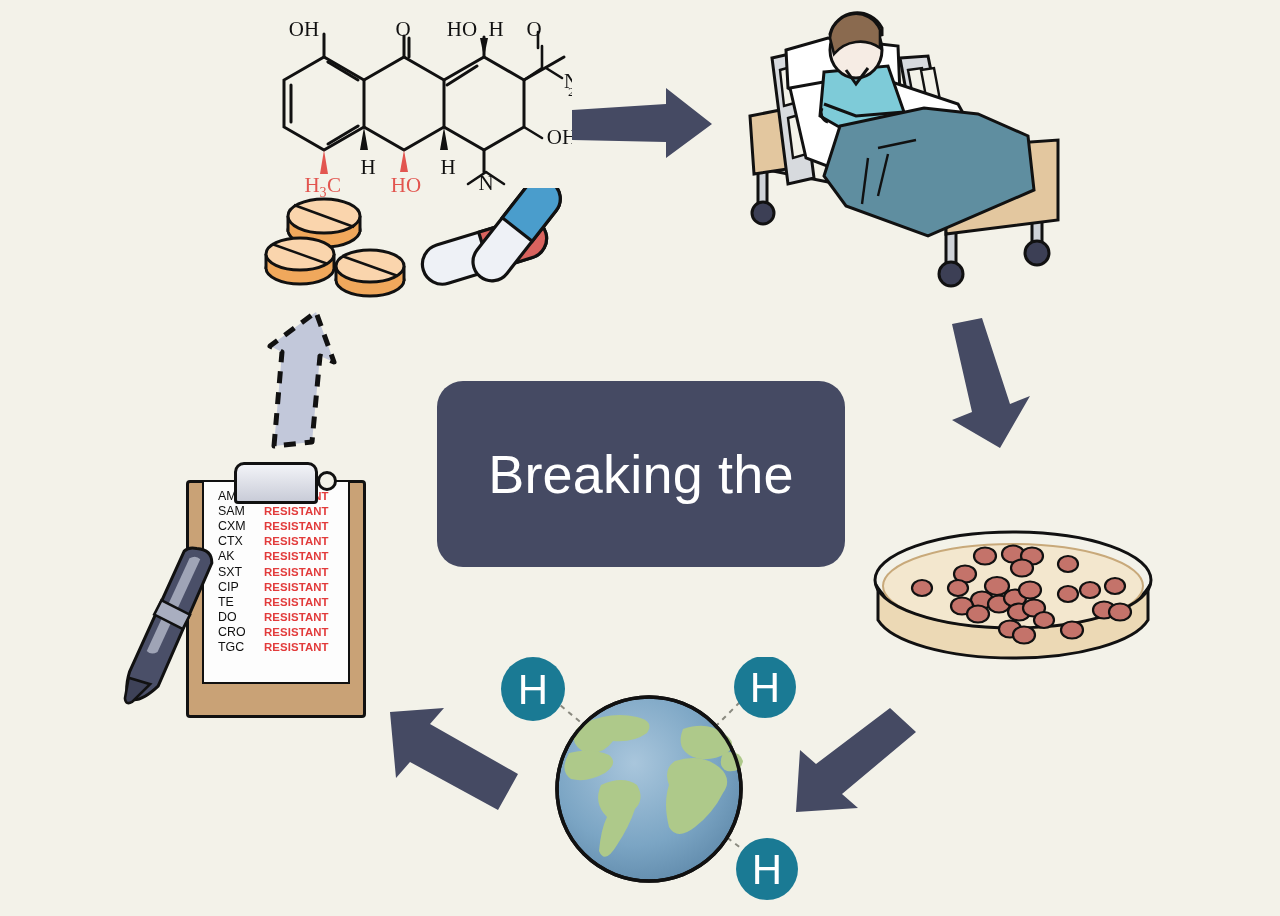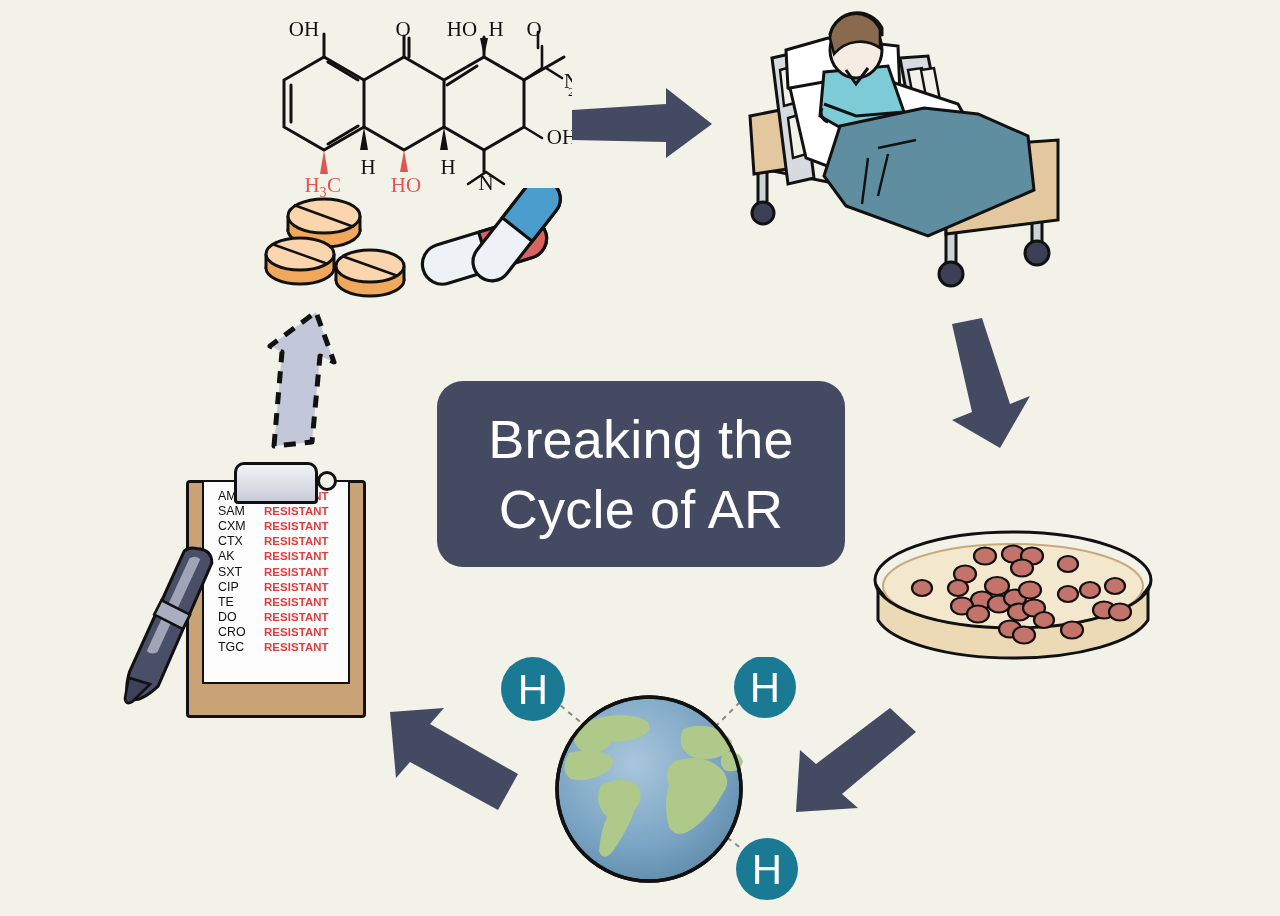--- a/index.html
+++ b/index.html
@@ -438,16 +438,15 @@
   </div>
 
   <div class="abs" id="arrow-dashed">
     <svg width="106" height="146" viewBox="0 0 106 146">
       <path d="M12 140 L20 46 L8 40 L54 6 L72 56 L58 50 L50 136 Z" fill="#c2c8da" stroke="#111" stroke-width="5" stroke-dasharray="12 9" stroke-linejoin="round"></path>
     </svg>
   </div>
 
   <div class="abs" id="title-box">
     <div class="tline">Breaking the</div>
-    <div class="tline">Cycle of AR</div>
   </div>
 
 </div>
 
 </body></html>

